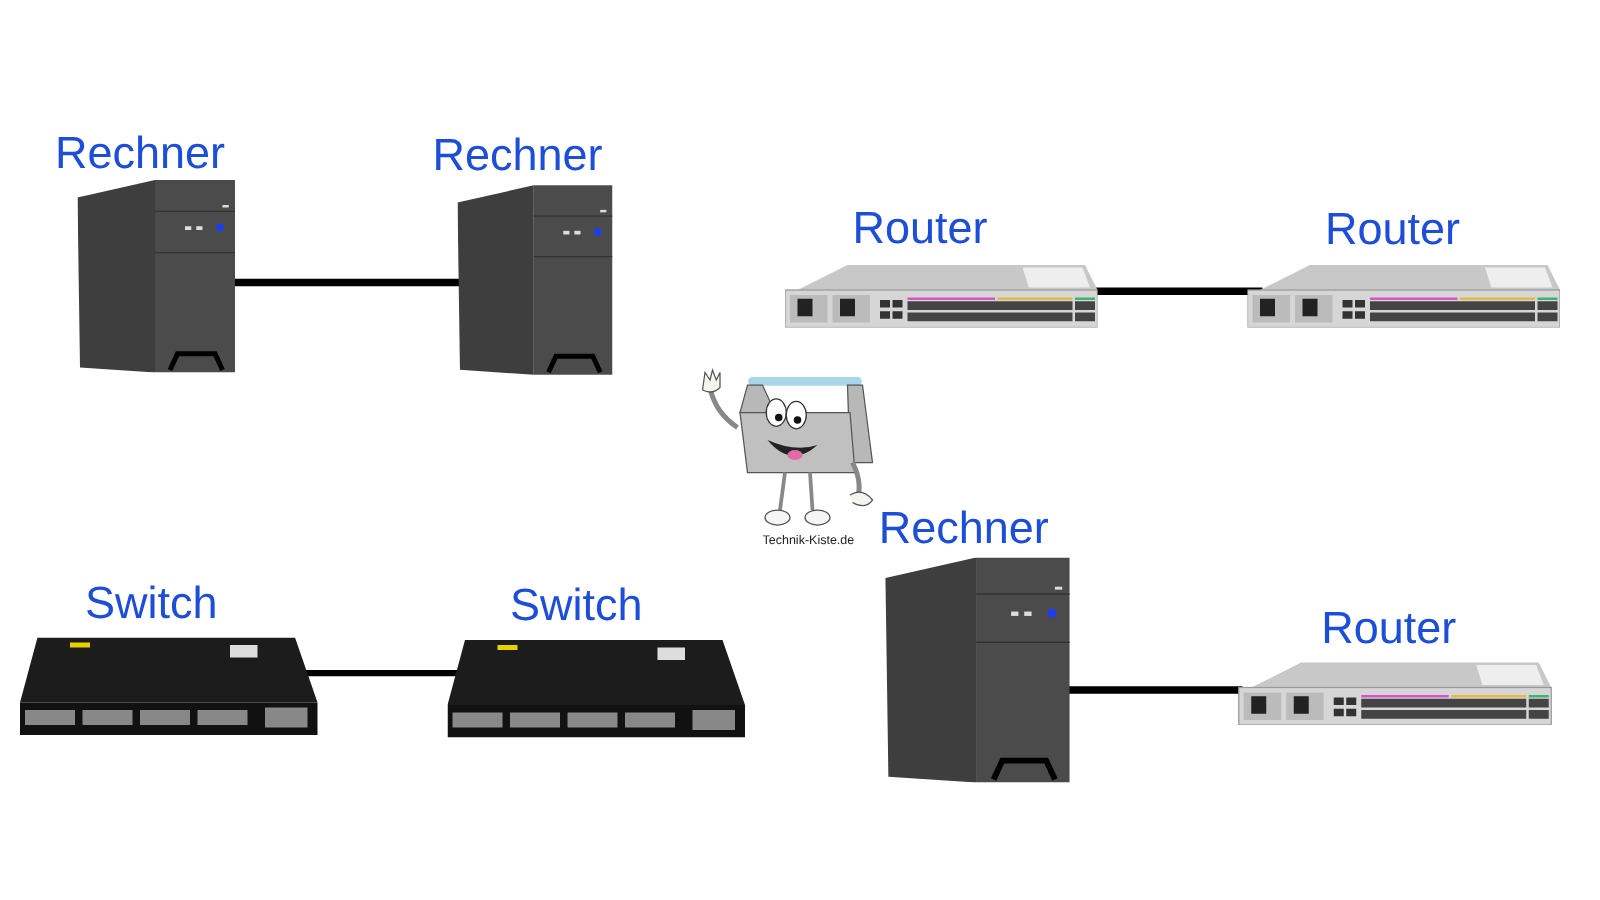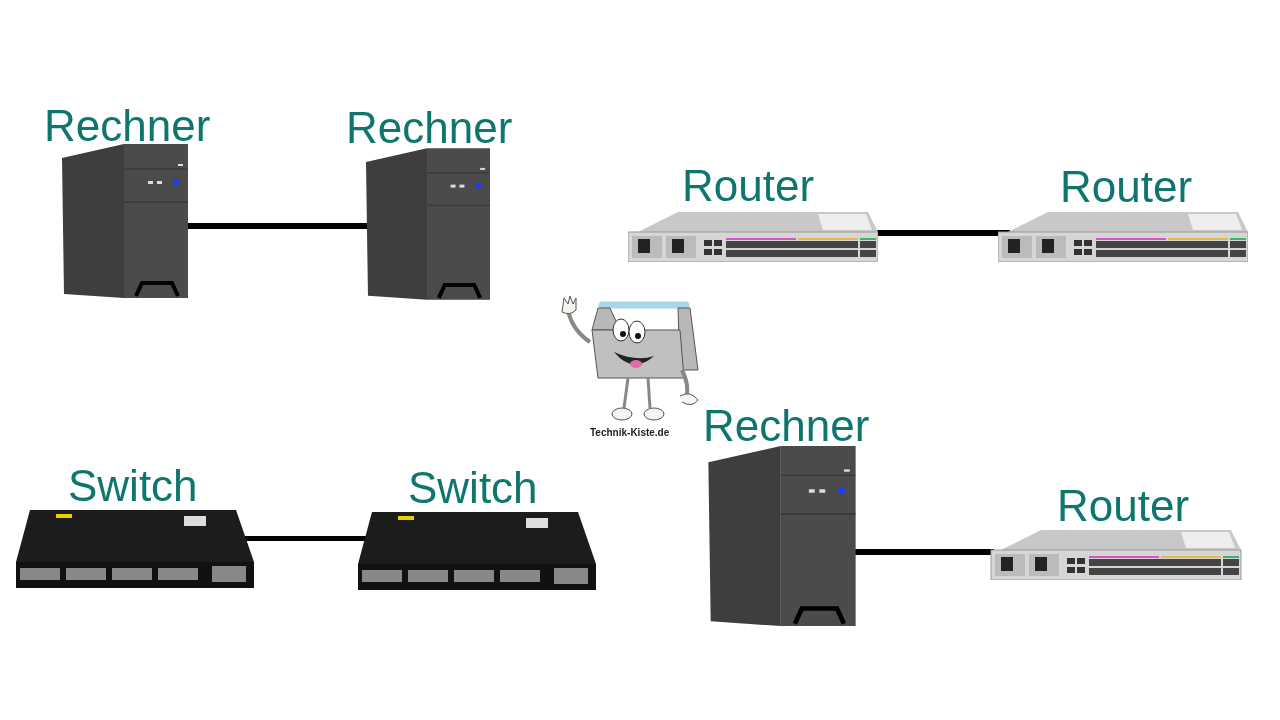--- a/index.html
+++ b/index.html
@@ -1,17 +1,17 @@
 <!DOCTYPE html>
 <html><head>
 <meta charset="utf-8">
 <style>
   html,body{margin:0;padding:0;background:#fff;}
   body{width:1280px;height:720px;position:relative;overflow:hidden;font-family:"Liberation Sans",sans-serif;}
-  .label{position:absolute;font-size:44px;color:#0f766e;white-space:nowrap;line-height:1;}
+  .label{position:absolute;font-size:36px;color:#1d4ed8;white-space:nowrap;line-height:1;}
   .cable{position:absolute;background:#000;}
   .pc{position:absolute;}
   .dev{position:absolute;}
   .mascot{position:absolute;}
   .credit{position:absolute;font-size:10px;color:#222;white-space:nowrap;}
 </style>
 </head>
 <body>
 
 <div class="label" style="left:44px;top:104px;">Rechner</div>
@@ -101,21 +101,21 @@
   <ellipse cx="78" cy="74" rx="6" ry="4" fill="#e26aa8"></ellipse>
   <path d="M32,52 Q14,40 10,20" stroke="#888" stroke-width="4" fill="none"></path>
   <path d="M4,22 L6,8 L10,14 L12,6 L15,14 L18,8 L18,20 Q12,26 4,22" fill="#f5f5f0" stroke="#555"></path>
   <path d="M124,80 Q132,96 128,108" stroke="#888" stroke-width="4" fill="none"></path>
   <path d="M122,106 Q132,100 140,110 Q134,118 124,112" fill="#f5f5f0" stroke="#555"></path>
   <line x1="70" y1="88" x2="66" y2="118" stroke="#888" stroke-width="3"></line>
   <line x1="90" y1="88" x2="92" y2="118" stroke="#888" stroke-width="3"></line>
   <ellipse cx="64" cy="124" rx="10" ry="6" fill="#f5f5f5" stroke="#555"></ellipse>
   <ellipse cx="96" cy="124" rx="10" ry="6" fill="#f5f5f5" stroke="#555"></ellipse>
 </svg>
-<div class="credit" style="left:590px;top:427px;font-weight:bold;">Technik-Kiste.de</div>
+<div class="credit" style="left:610px;top:427px;">Technik-Kiste.de</div>
 
 <div class="label" style="left:68px;top:464px;">Switch</div>
 <div class="label" style="left:408px;top:466px;">Switch</div>
 <div class="cable" style="left:240px;top:536px;width:140px;height:5px;"></div>
 <svg class="dev switch" style="left:16px;top:510px;" width="240" height="78" viewBox="0 0 240 78">
   <polygon points="14,0 220,0 238,52 0,52" fill="#1c1c1c"></polygon>
   <rect x="40" y="4" width="16" height="4" fill="#e8d000"></rect>
   <rect x="168" y="6" width="22" height="10" fill="#ddd"></rect>
   <rect x="0" y="52" width="238" height="26" fill="#111"></rect>
   <g fill="#888">

